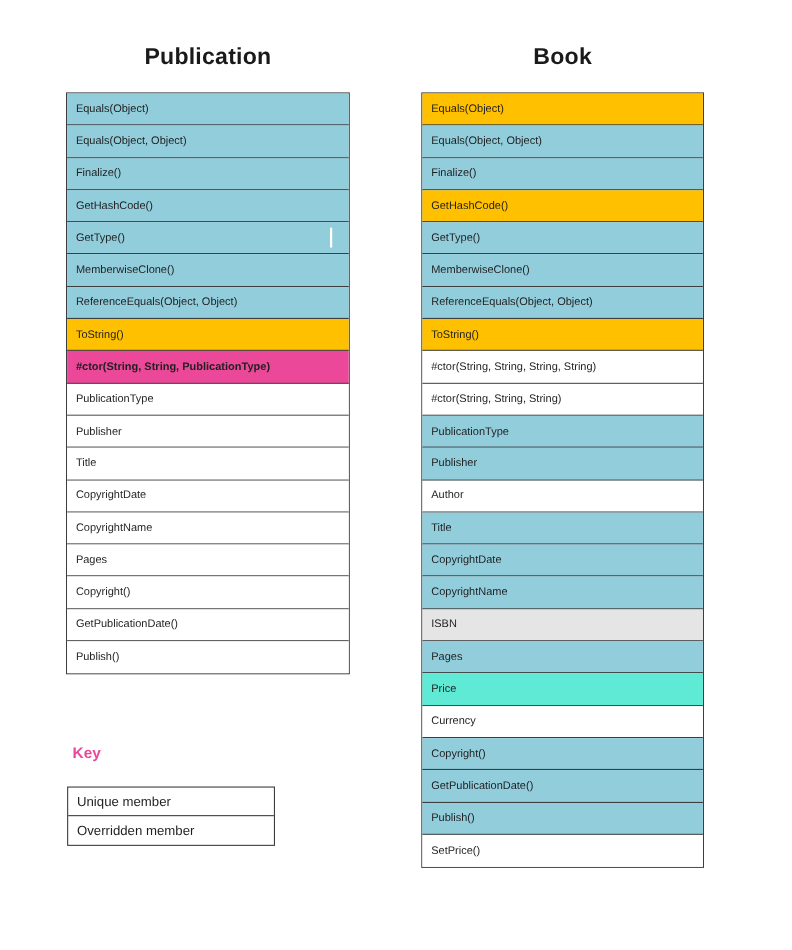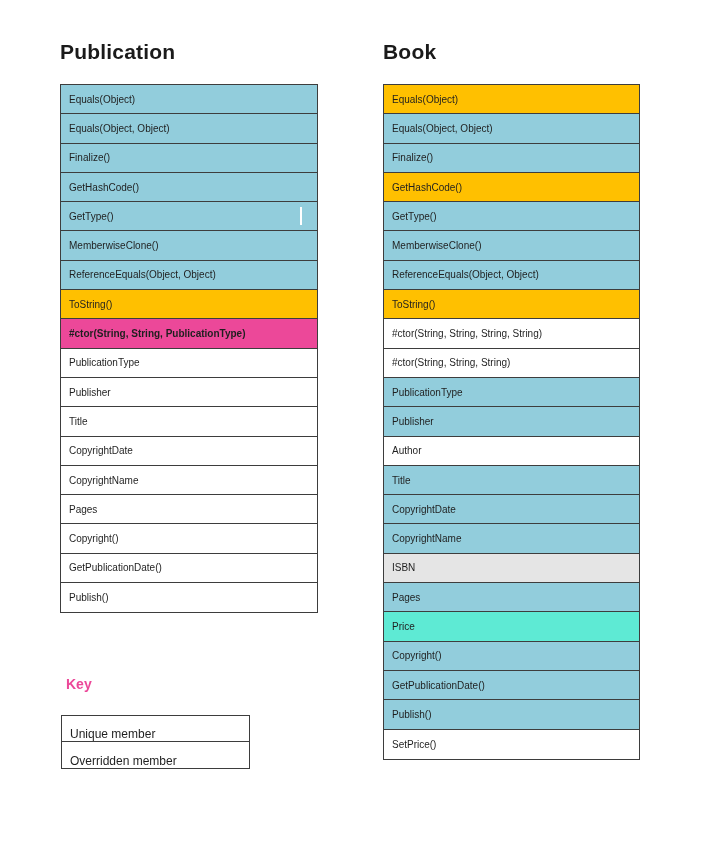--- a/index.html
+++ b/index.html
@@ -19,21 +19,21 @@
     position: relative;
     width: 720px;
     height: 864px;
     overflow: hidden;
   }
   .col-title {
     position: absolute;
     top: 40px;
     font-size: 21px;
     font-weight: bold;
-    text-align: left;
+    text-align: center;
     color: #1a1a1a;
     letter-spacing: 0.2px;
   }
   #pub-title   { left: 60px;  width: 258px; }
   #book-title  { left: 383px; width: 257px; }
 
   .member-table {
     position: absolute;
     top: 84px;
     border: 1px solid var(--border);
@@ -71,21 +71,21 @@
     width: 189px;
     border: 1px solid var(--border);
     box-sizing: border-box;
     background: #ffffff;
   }
   .key-row {
     height: 26px;
     box-sizing: border-box;
     border-bottom: 1px solid var(--border);
     display: flex;
-    align-items: flex-end;
+    align-items: center;
   }
   .key-row:last-child { border-bottom: none; }
   .key-label {
     flex: 1;
     display: flex;
     align-items: center;
     padding-left: 8px;
     font-size: 12px;
   }
   .key-swatch {
@@ -219,20 +219,23 @@
       </div>
       <div class="member-row" style="background: #e5e5e5;">
         <span>ISBN</span>
       </div>
       <div class="member-row" style="background: rgb(146, 205, 220);">
         <span>Pages</span>
       </div>
       <div class="member-row" style="background: #5eead4;">
         <span>Price</span>
       </div>
+      <div class="member-row" style="background: rgb(255, 255, 255);">
+        <span>Currency</span>
+      </div>
       <div class="member-row" style="background: rgb(146, 205, 220);">
         <span>Copyright()</span>
       </div>
       <div class="member-row" style="background: rgb(146, 205, 220);">
         <span>GetPublicationDate()</span>
       </div>
       <div class="member-row" style="background: rgb(146, 205, 220);">
         <span>Publish()</span>
       </div>
       <div class="member-row" style="background: rgb(255, 255, 255);">

